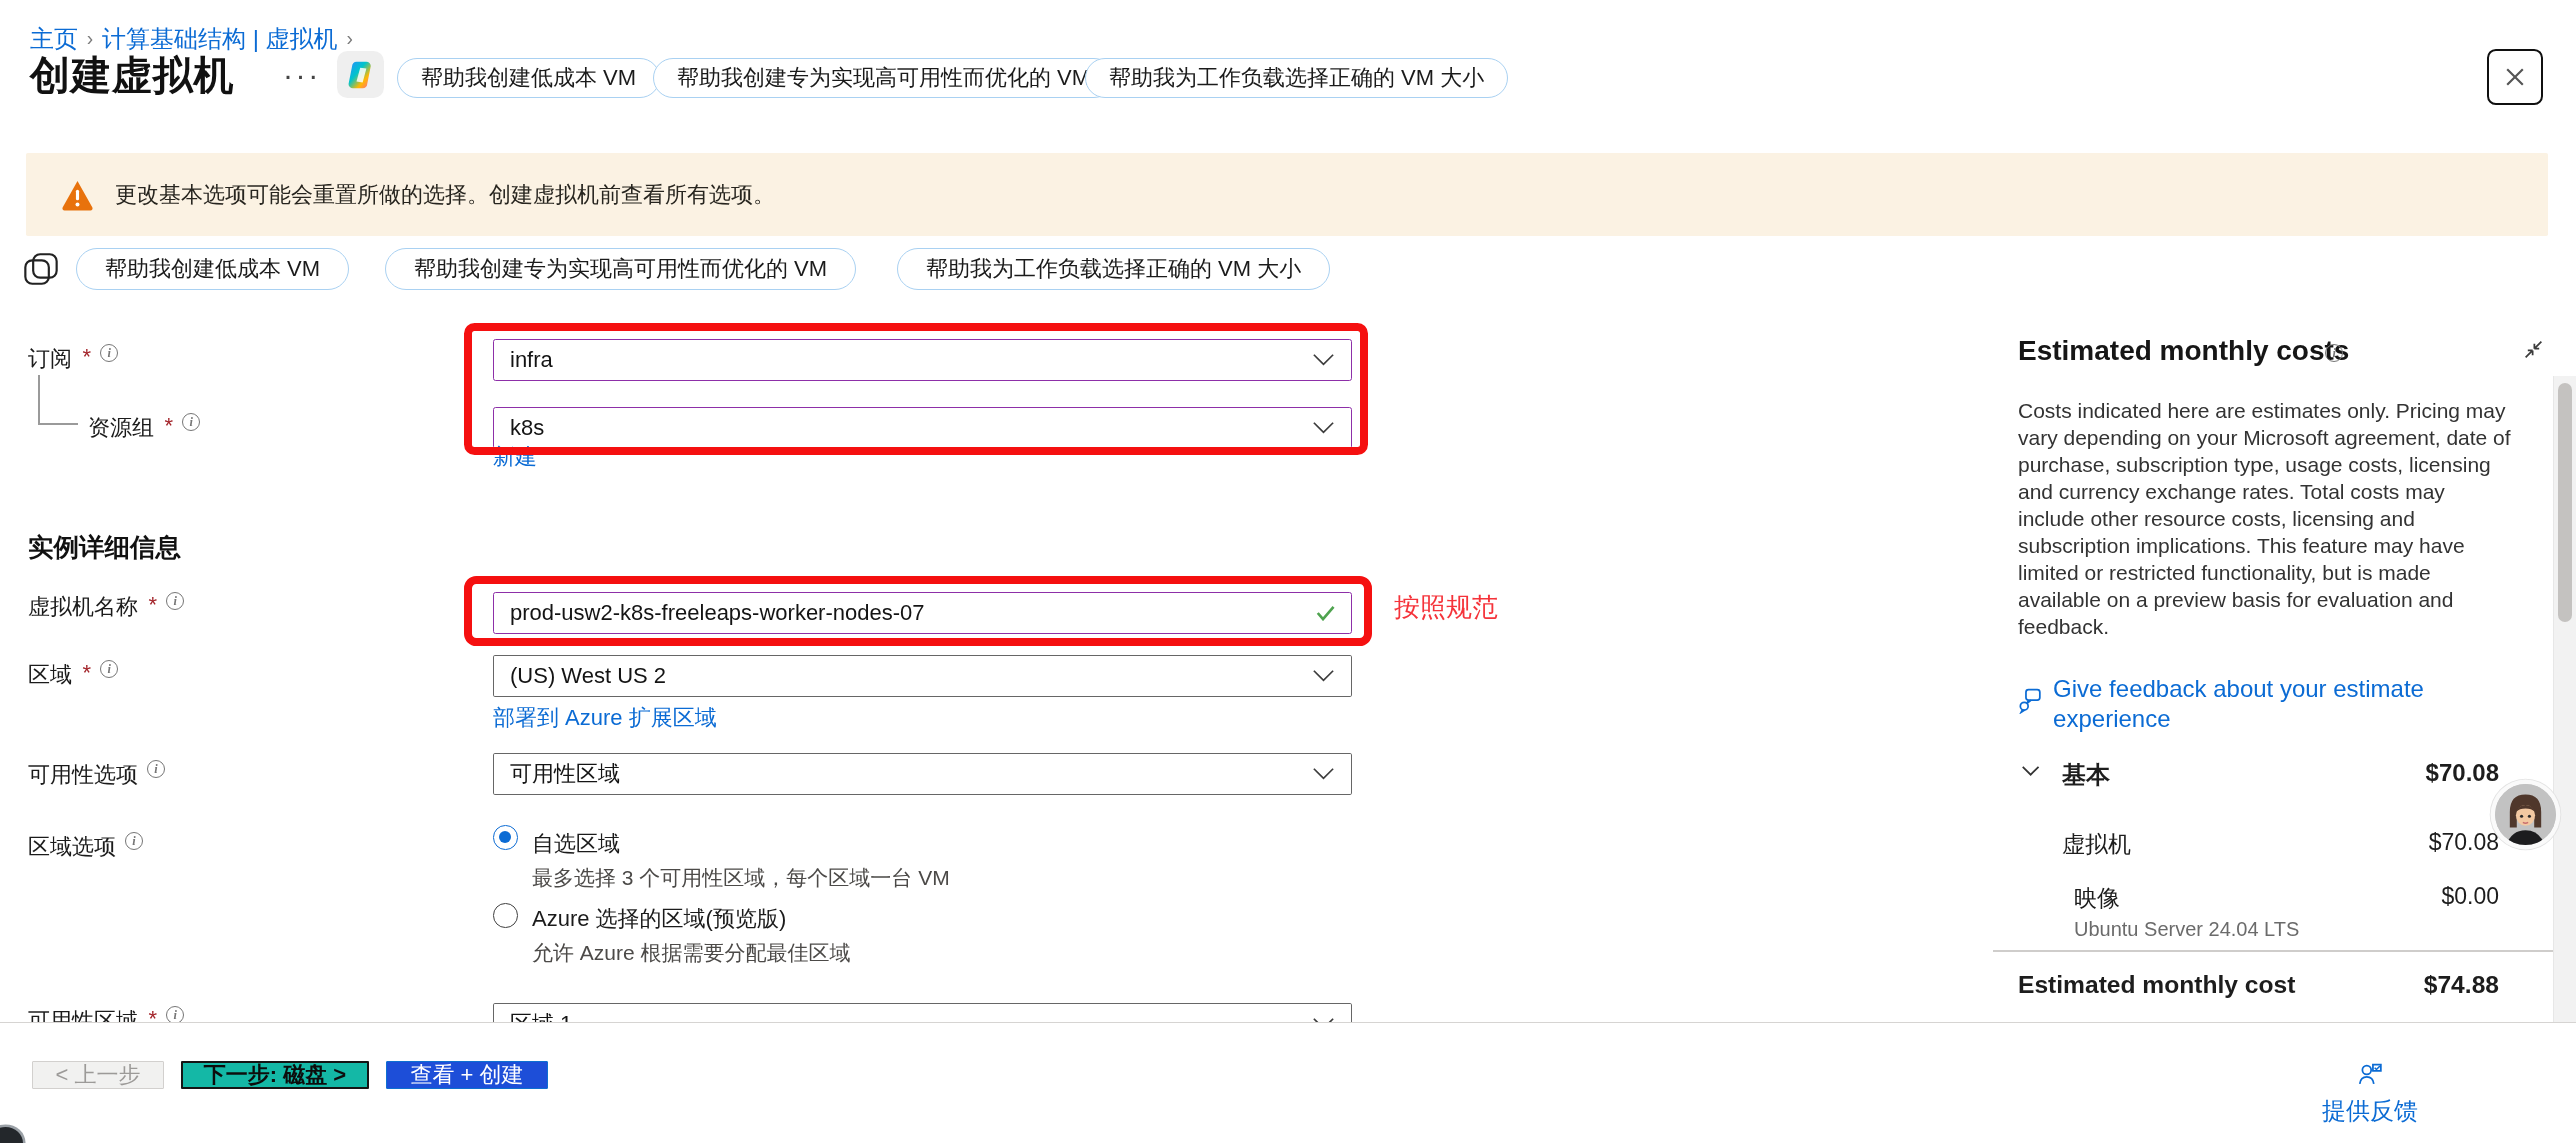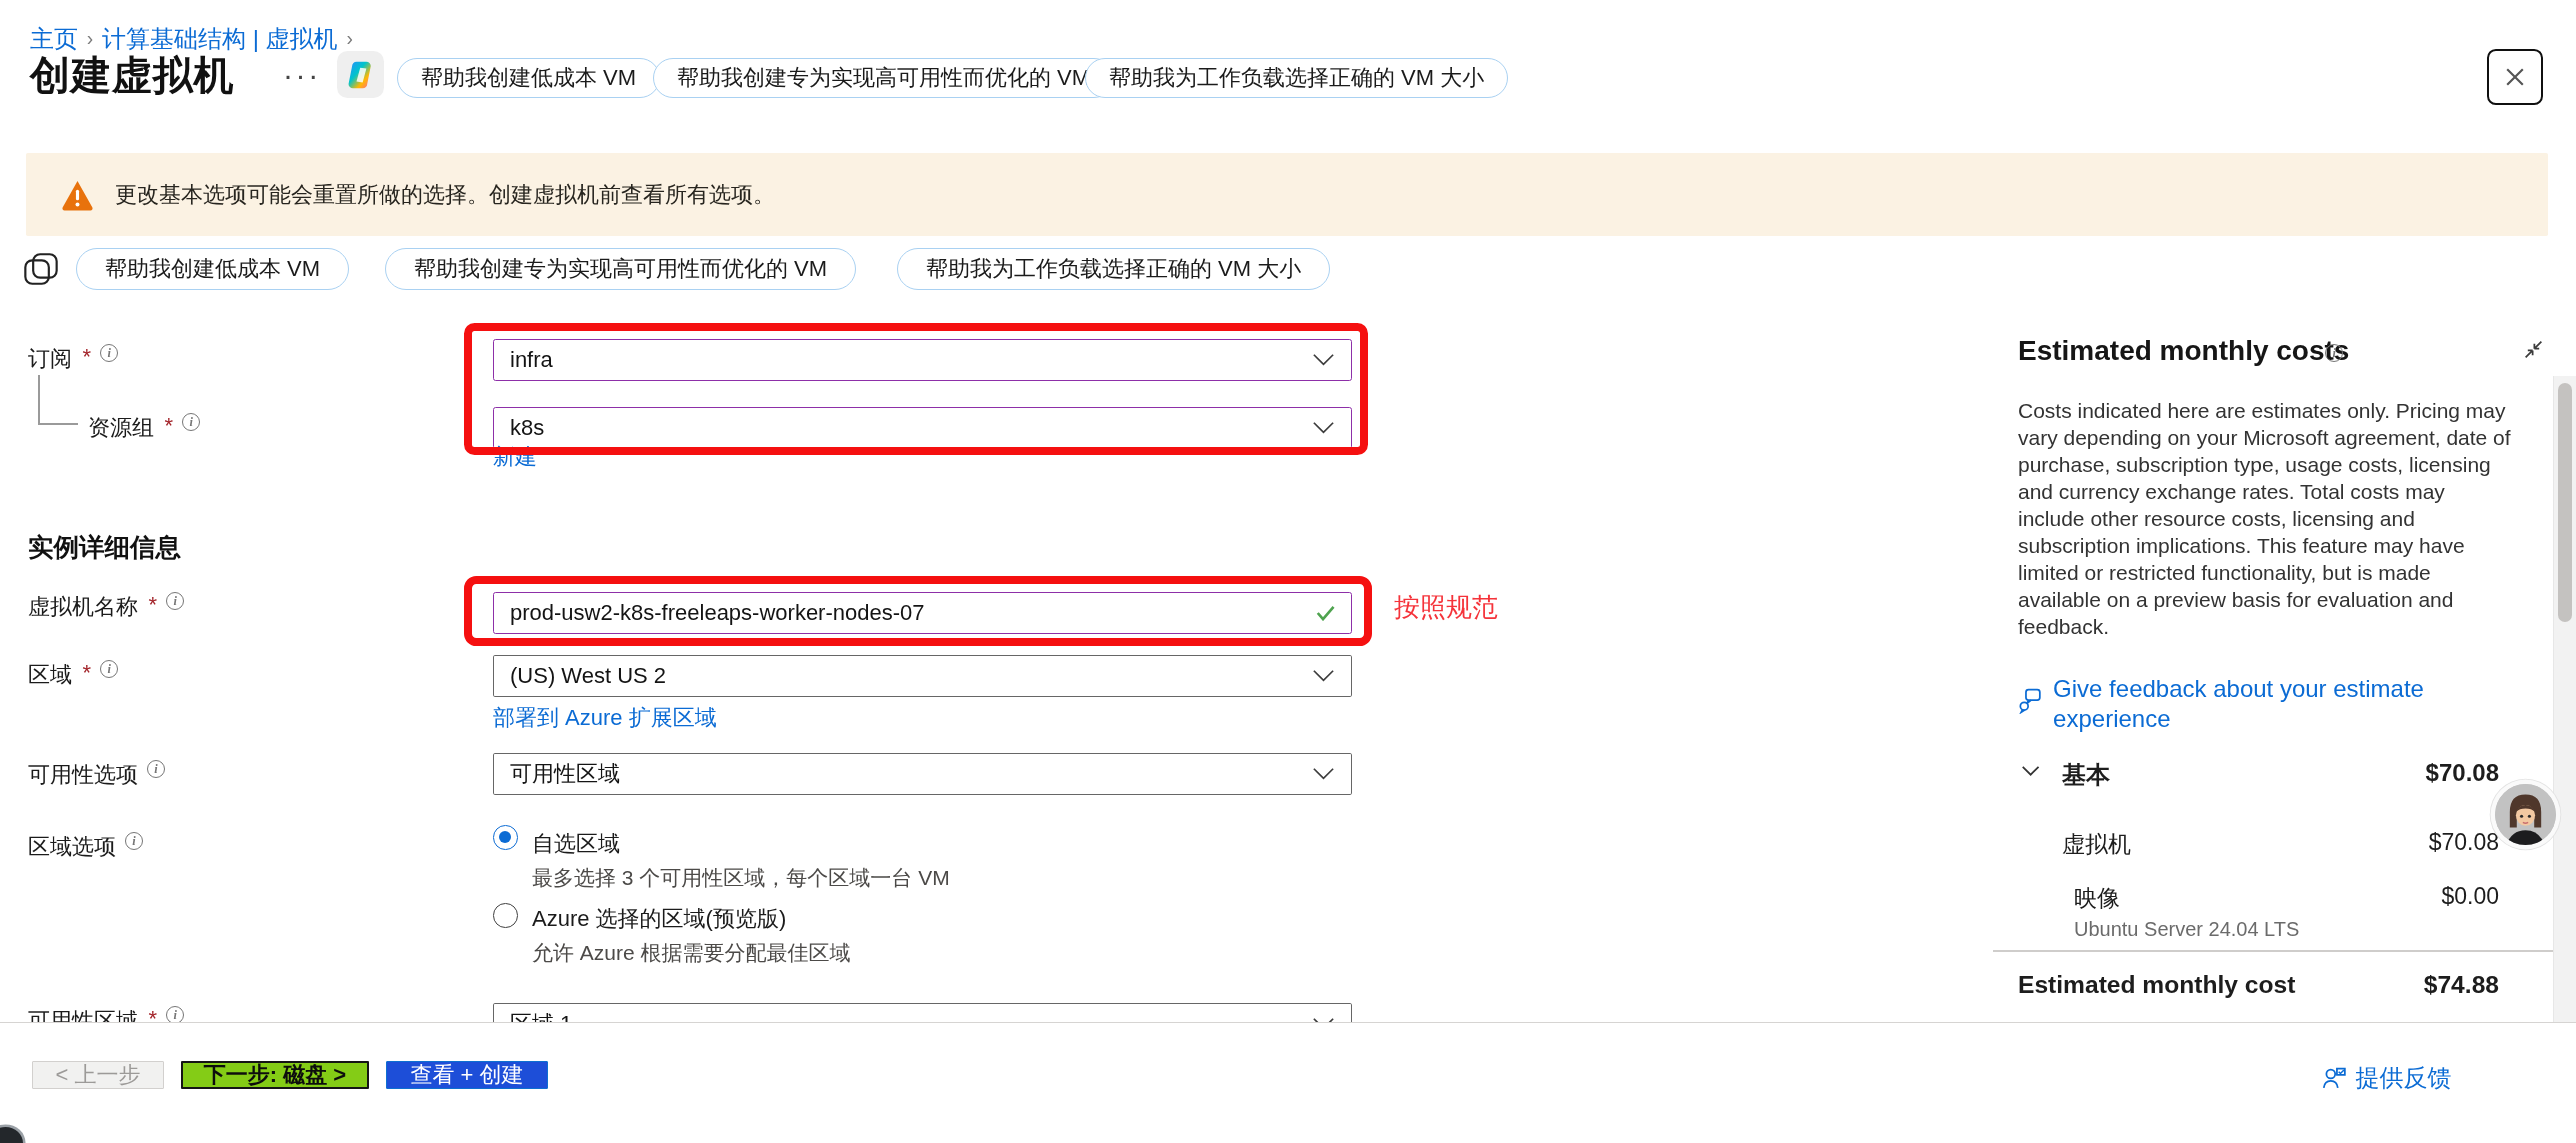--- a/index.html
+++ b/index.html
@@ -51,21 +51,21 @@
   .p-row-lbl{font-size:23px;color:#1d1d1d;}
   .p-row-val{font-size:23px;color:#1d1d1d;}
   .bold{font-weight:bold;}
   .subtle{font-size:20px;color:#6b6b6b;}
   .divider{height:1.8px;background:#cfcdcb;}
   
   .footer{left:0;top:1022px;width:2576px;height:121px;background:#fff;border-top:1.8px solid #d6d4d2;}
   .btn{height:28px;display:inline-flex;align-items:center;justify-content:center;font-size:22px;
       border-radius:1px;box-sizing:border-box;white-space:nowrap;}
   .btn-prev{width:132px;background:#f1f1f0;border:0.9px solid #d2d0ce;color:#9c9a98;}
-  .btn-next{width:188px;background:#84cc16;border:2.6px solid #151515;color:#0d0d0d;font-weight:bold;}
+  .btn-next{width:188px;background:#14b8a6;border:2.6px solid #151515;color:#0d0d0d;font-weight:bold;}
   .btn-review{width:162px;background:#1d4ed8;border:0.9px solid #0e70d1;color:#fff;}
   
   .sb-track{left:2553px;top:376px;width:23px;height:767px;background:#f2f2f2;border-left:0.9px solid #e7e7e7;}
   .sb-thumb{left:2558px;top:383px;width:14px;height:239px;border-radius:7px;background:#c4c2c0;}
   
   .avatar{left:2495px;top:784px;width:61px;height:61px;border-radius:50%;background:#c2c2c2;
       box-shadow:0 0 0 4.4px #fafafa,0 0 0 5.3px #e2e2e2;overflow:hidden;}
   .clip{overflow:hidden;}
 </style>
 </head>
@@ -281,21 +281,21 @@
     <path d="M32 44 q3 2 6 0" stroke="#c96f6f" stroke-width="1.5" fill="none"></path>
     <path d="M13 70 q6 -17 22 -17 q16 0 22 17 z" fill="#1c1c1e"></path>
   </svg>
 </div>
 
 <div class="abs footer"></div>
 <div class="abs btn btn-prev" style="left:32px;top:1061px;">&lt; 上一步</div>
 <div class="abs btn btn-next" style="left:181px;top:1061px;">下一步: 磁盘 &gt;</div>
 <div class="abs btn btn-review" style="left:386px;top:1061px;">查看 + 创建</div>
 
-<div class="abs" style="left:2322px;top:1062px;display:flex;align-items:center;gap:8.8px;">
+<div class="abs" style="left:2322px;top:1062px;display:flex;align-items:center;gap:8.8px;flex-direction:column;">
   <svg width="24.6" height="24.6" viewBox="0 0 28 28">
     <circle cx="10" cy="9" r="5" fill="none" stroke="#0b6bd4" stroke-width="2"></circle>
     <path d="M2 25 q1 -8 8 -8 q7 0 8 8" fill="none" stroke="#0b6bd4" stroke-width="2"></path>
     <path d="M17 3 h9 v7 h-9 z" fill="none" stroke="#0b6bd4" stroke-width="2"></path>
     <path d="M19 6.5 l2 2 l4 -4" fill="none" stroke="#0b6bd4" stroke-width="1.8"></path>
   </svg>
   <span class="link" style="font-size:24px;">提供反馈</span>
 </div>
 
 <div class="abs" style="left:-12.3px;top:1127px;width:35px;height:32px;border-radius:50%;background:#23272b;box-shadow:0 0 0 2.6px #9aa0a6;"></div>

